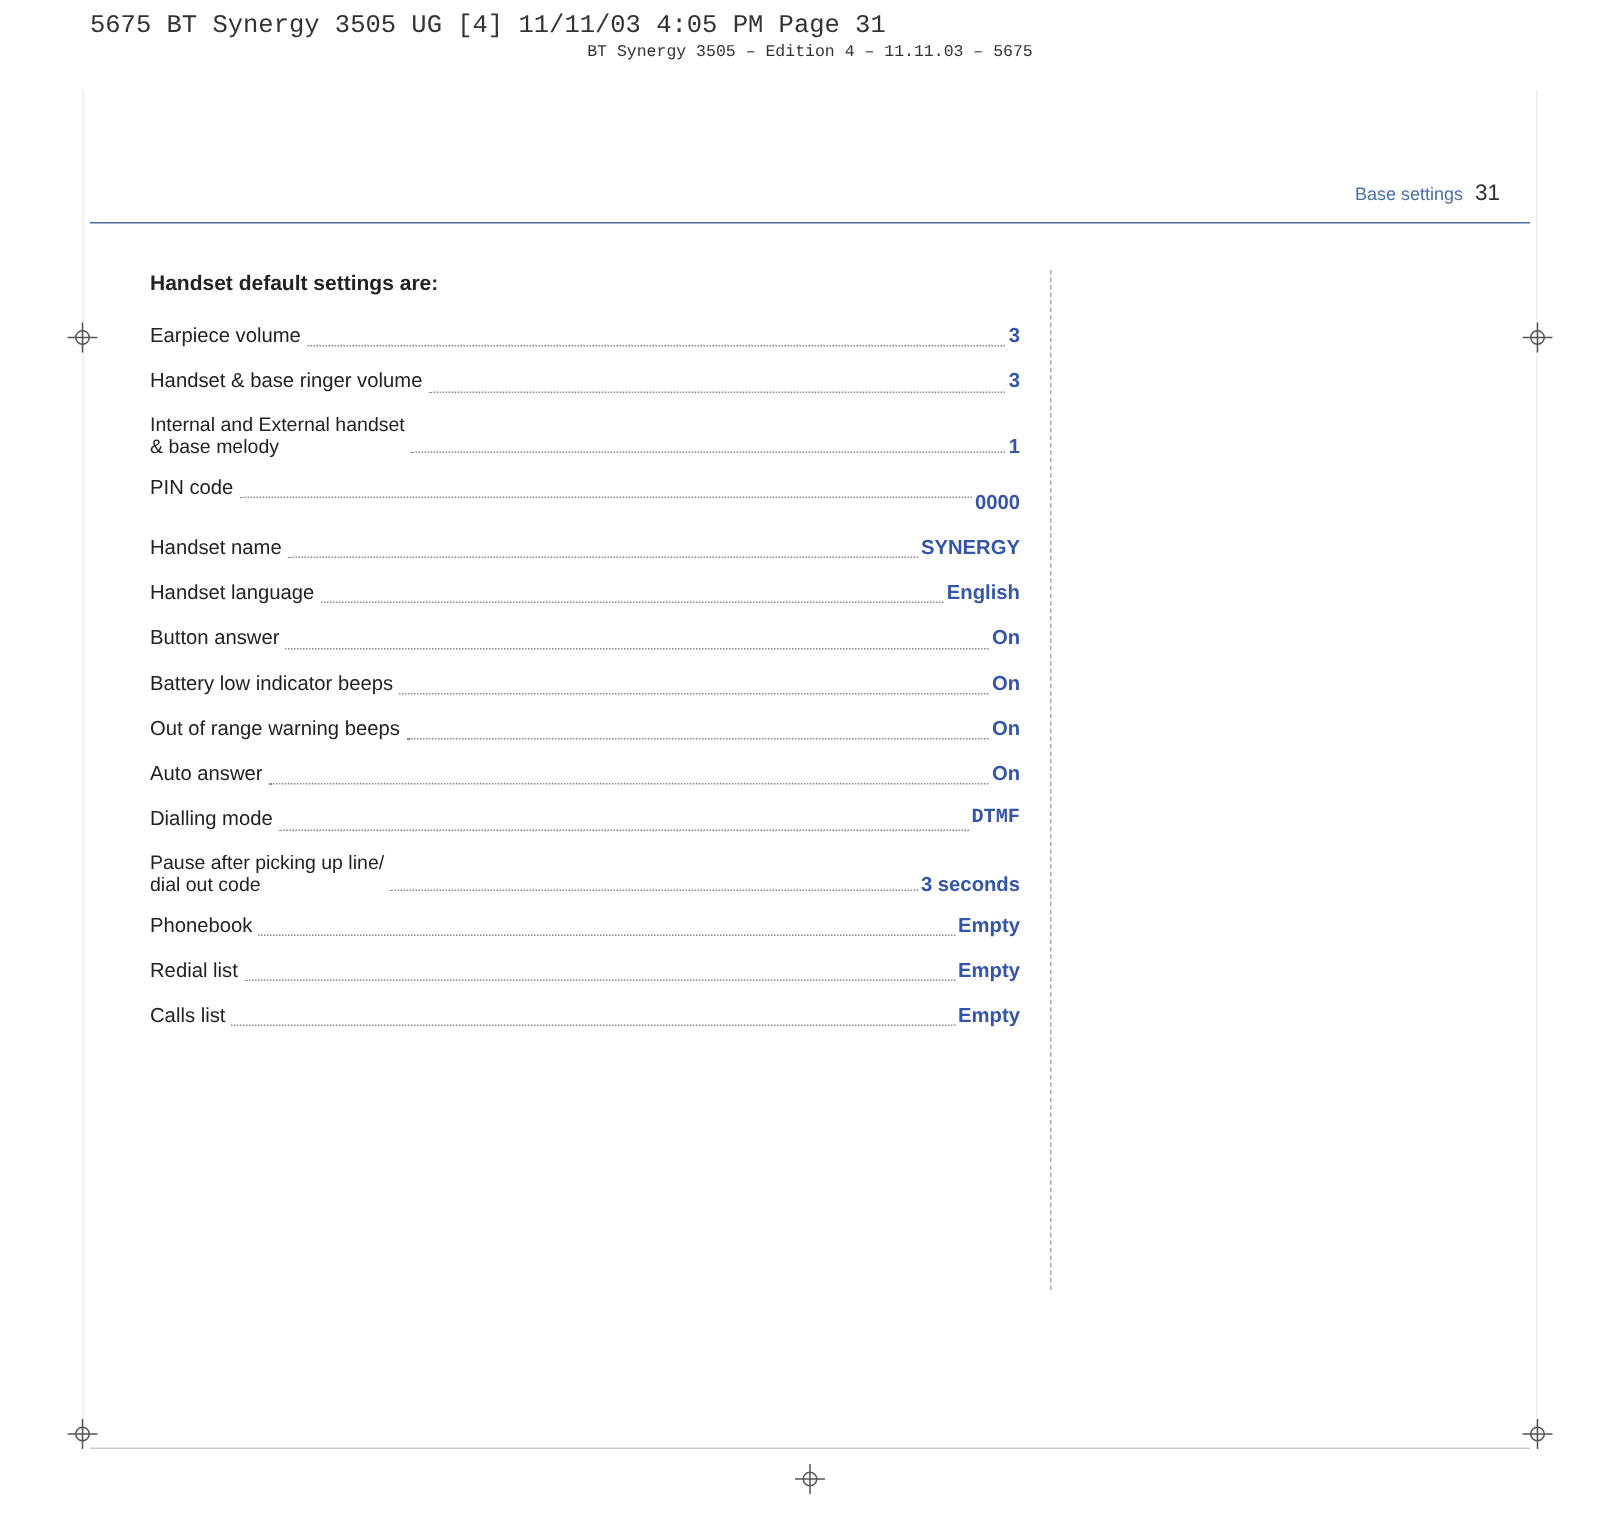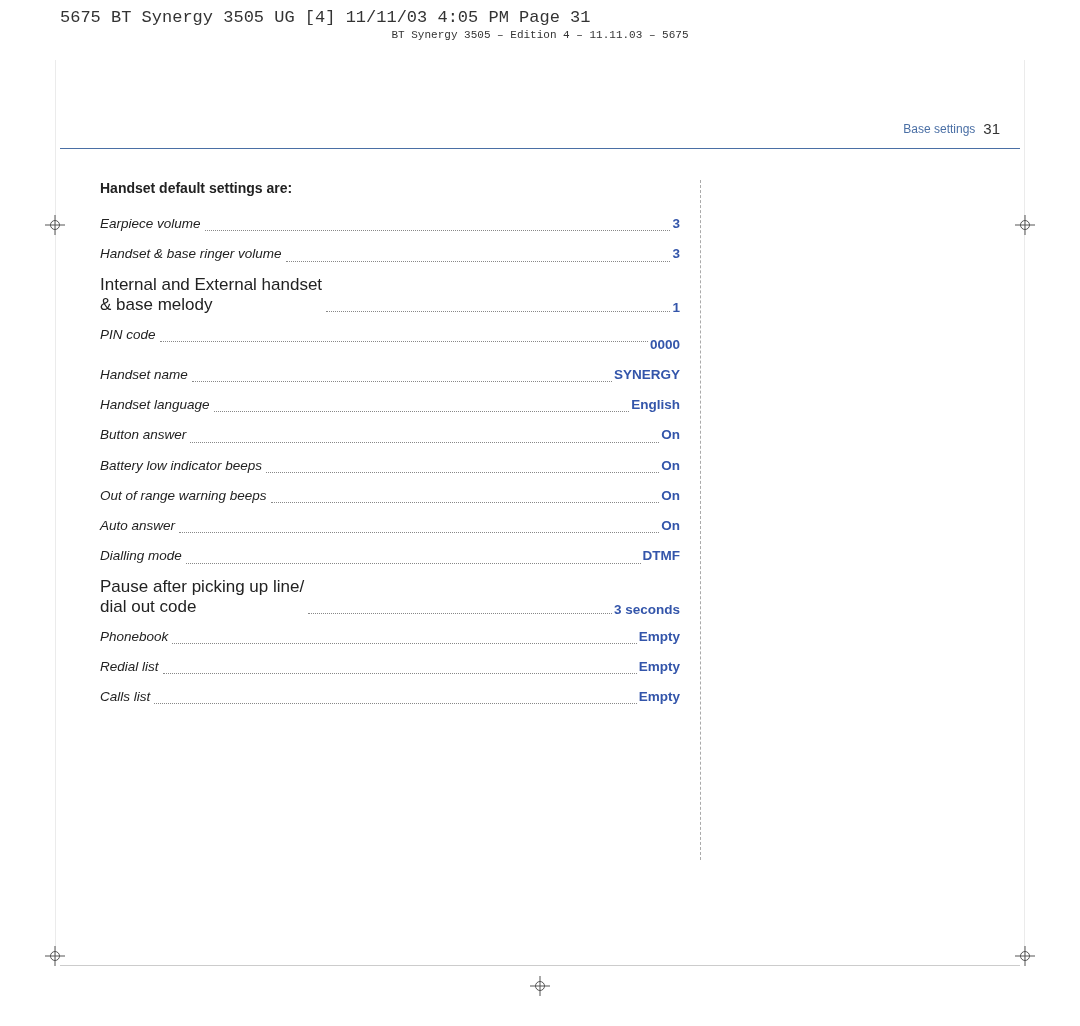--- a/index.html
+++ b/index.html
@@ -104,21 +104,20 @@
       margin-bottom: 10px;
       line-height: 1.5;
     }
 
     .setting-label {
       font-size: 13.5px;
       color: #222;
       flex: 1;
       display: flex;
       align-items: flex-end;
-      font-style: italic;
     }
 
     .setting-label-text {
       white-space: nowrap;
     }
 
     .setting-dots {
       flex: 1;
       border-bottom: 1px dotted #888;
       margin: 0 2px 3px 4px;
@@ -133,21 +132,21 @@
     }
 
     
     .setting-row-multi {
       display: flex;
       align-items: flex-end;
       margin-bottom: 10px;
     }
 
     .setting-label-multi {
-      font-size: 17px;
+      font-size: 13px;
       color: #222;
       display: flex;
       flex-direction: column;
       flex-shrink: 0;
     }
 
     .setting-label-multi .line1 {
       display: block;
     }
 
@@ -359,21 +358,21 @@
           <span class="setting-dots" style="margin-left:4px;"></span>
         </div>
         <div class="setting-value" style="color: rgb(51, 85, 170);">On</div>
       </div>
 
       <div class="setting-row">
         <div class="setting-label">
           <span class="setting-label-text">Dialling mode</span>
           <span class="setting-dots" style="margin-left:4px;"></span>
         </div>
-        <div class="setting-value" style="color: rgb(51, 85, 170);">DTMF</div>
+        <div class="setting-value" style="color: rgb(51, 85, 170); font-family: Liberation Mono, monospace;">DTMF</div>
       </div>
 
       <div class="setting-row-multi">
         <div class="setting-label-multi">
           <span class="line1">Pause after picking up line/</span>
           <span class="line2">dial out code</span>
         </div>
         <div class="dots-value-row">
           <span class="setting-dots" style="margin-left:4px;"></span>
           <div class="setting-value" style="color: rgb(51, 85, 170);">3 seconds</div>

